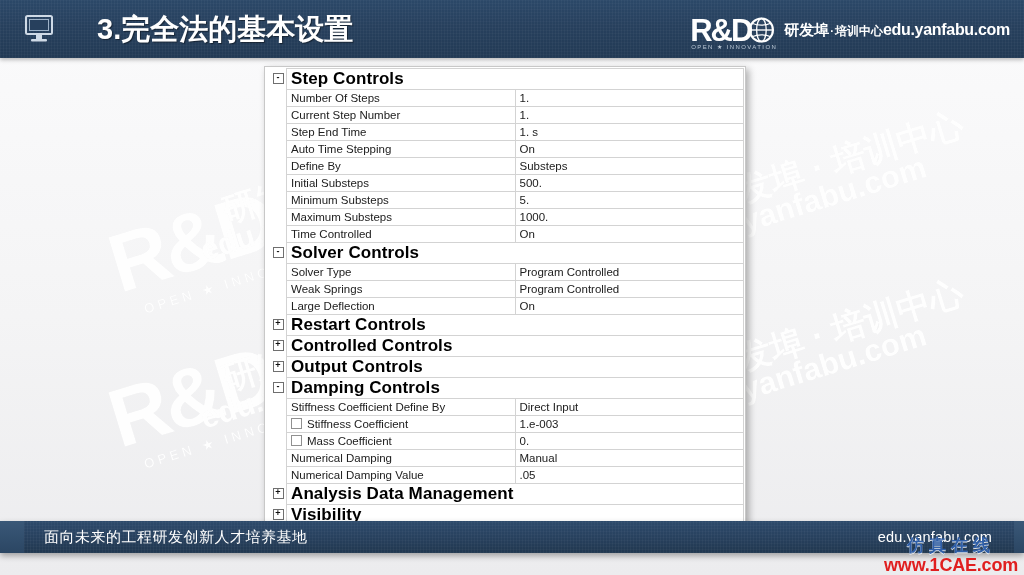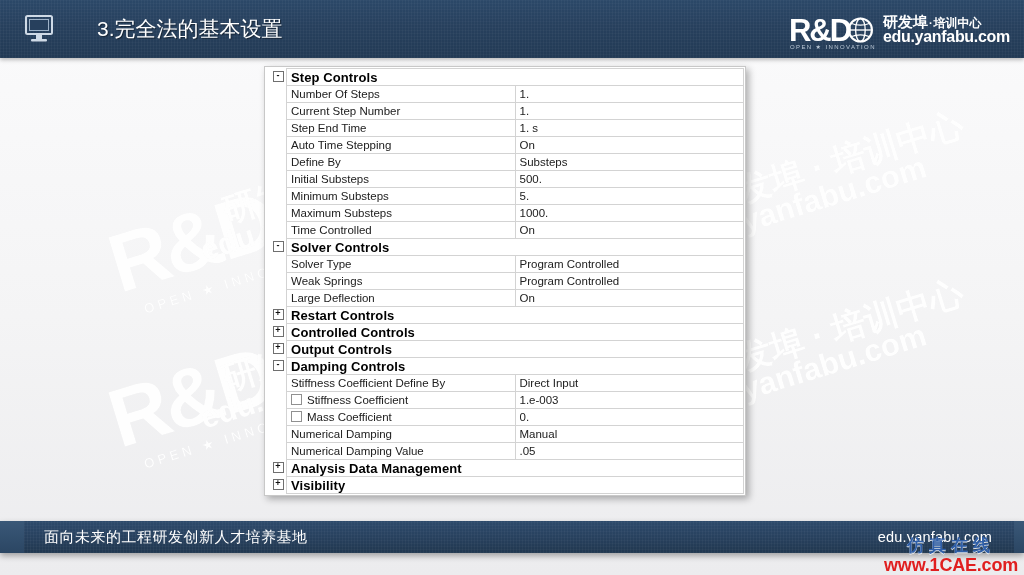--- a/index.html
+++ b/index.html
@@ -80,22 +80,22 @@
     left: 23px;
     top: 14px;
     width: 32px;
     height: 30px;
   }
   .header-title {
     position: absolute;
     left: 97px;
     top: 9px;
     color: #ffffff;
-    font-size: 21px;
-    font-weight: normal;
+    font-size: 29px;
+    font-weight: bold;
     letter-spacing: 0px;
     text-shadow: 1px 1px 1px rgba(0,0,0,0.45);
     line-height: 40px;
   }
 
   
   .brand {
     position: absolute;
     right: 14px;
     top: 9px;
@@ -123,21 +123,21 @@
     position: absolute;
     left: 1px;
     bottom: -3px;
     font-size: 6px;
     color: #b9c6d4;
     letter-spacing: 1.4px;
     white-space: nowrap;
   }
   .brand-text {
     display: flex;
-    flex-direction: column;
+    flex-direction: row;
     justify-content: center;
     line-height: 1.05;
   }
   .brand-cn {
     color: #ffffff;
     font-size: 15px;
     font-weight: bold;
     white-space: nowrap;
   }
   .brand-cn .sep { font-size: 11px; padding: 0 1px; }
@@ -199,21 +199,21 @@
     text-align: center;
     font-family: "Liberation Sans", sans-serif;
     vertical-align: middle;
     position: relative;
     top: -1px;
   }
   td.grouphdr {
     font-weight: bold;
     background: #fdfdfd;
     color: #000000;
-    font-size: 13px;
+    font-size: 17px;
     letter-spacing: 0.1px;
   }
   td.label { width: 215px; }
   td.value { }
   .cb {
     display: inline-block;
     width: 9px;
     height: 9px;
     border: 1px solid #909090;
     background: #ffffff;

